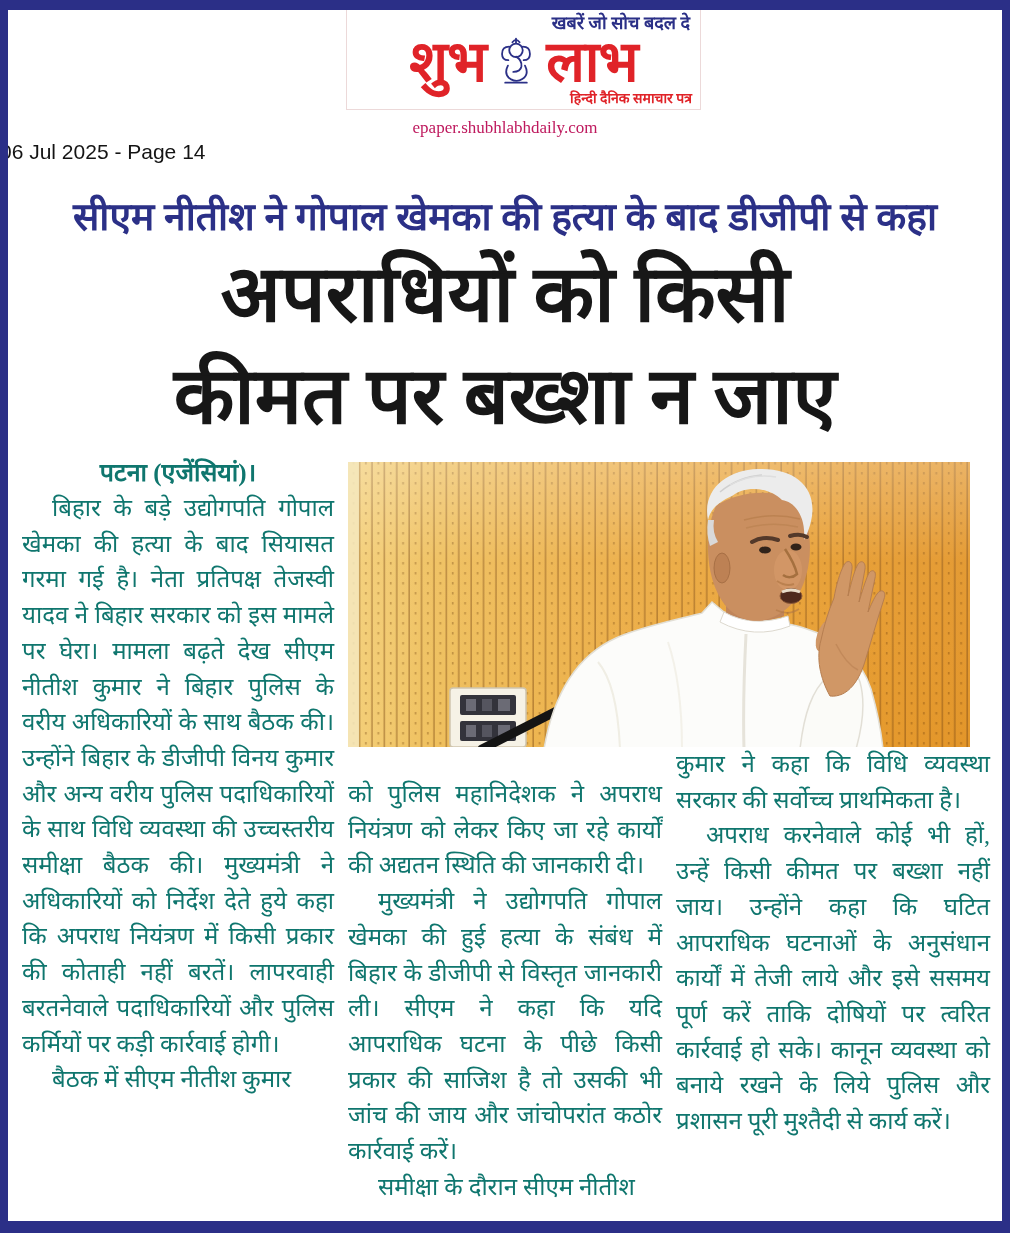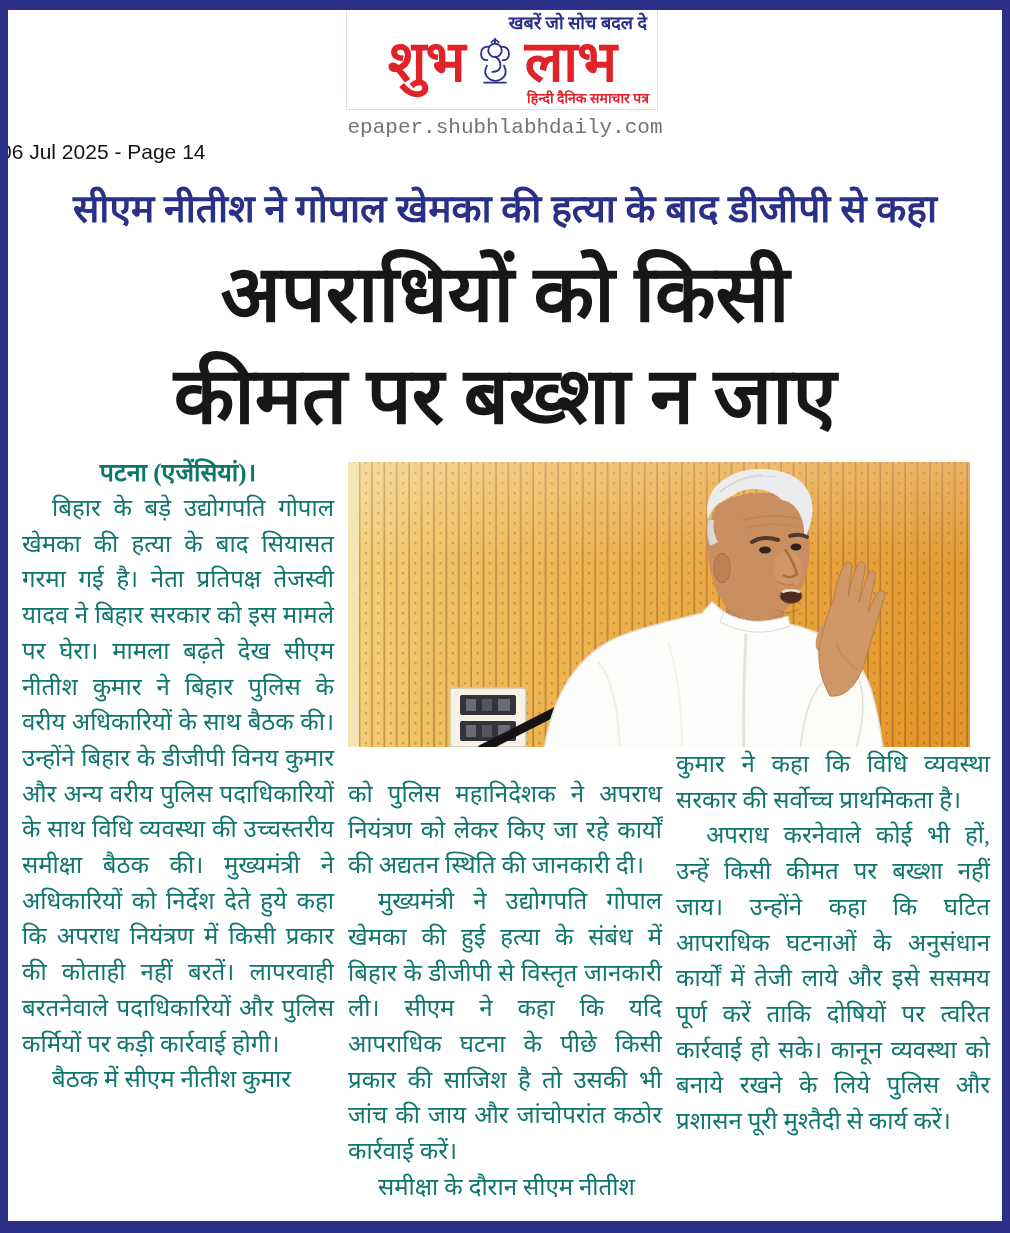--- a/index.html
+++ b/index.html
@@ -11,21 +11,21 @@
     font-family:"Liberation Serif", serif;
   }
   .frame{
     position:absolute;inset:0;
     border-style:solid;border-color:#2b2f87;
     border-width:10px 8px 12px 8px;
     pointer-events:none;z-index:40;
   }
   
   .logo-box{
-    position:absolute;left:346px;top:9px;width:312px;height:101px;
+    position:absolute;left:346px;top:9px;width:355px;height:101px;
     background:#ffffff;border:1px solid #ecd9d9;box-sizing:border-box;
   }
   .tagline{
     position:absolute;top:2px;right:10px;
     color:#2b3087;font-weight:700;font-size:18px;line-height:22px;
     font-family:"Liberation Serif", serif;
   }
   .logo-row{
     position:absolute;top:20px;left:6px;right:6px;height:64px;
     display:flex;align-items:center;justify-content:center;gap:12px;
@@ -34,29 +34,29 @@
     color:#e02328;font-weight:800;font-size:57px;line-height:60px;
     letter-spacing:-1px;white-space:nowrap;
   }
   .ganesha{display:inline-flex;align-items:center;}
   .logo-subtitle{
     position:absolute;bottom:2px;right:8px;
     color:#e02328;font-weight:700;font-size:14px;line-height:16px;
   }
   .website{
     position:absolute;top:116px;left:0;width:100%;text-align:center;
-    font-family:Liberation Mono, monospace;font-size:21px;line-height:24px;color:#737373;
+    font-family:Liberation Serif, serif;font-size:17px;line-height:24px;color:#be185d;
   }
   .edition{
     position:absolute;top:140px;left:0;width:100%;text-align:left;
     font-family:"Liberation Sans", sans-serif;font-size:21px;line-height:24px;color:#141414;
   }
   
   .kicker{
-    position:absolute;top:184px;left:25px;right:25px;text-align:center;
+    position:absolute;top:192px;left:25px;right:25px;text-align:center;
     color:#2b3087;font-weight:700;font-size:39px;line-height:50px;white-space:nowrap;
   }
   .headline{
     position:absolute;top:244px;left:15px;right:15px;margin:0;text-align:center;
     color:#171717;font-weight:800;font-size:79px;line-height:102px;
   }
   .headline span{display:block;white-space:nowrap;}
   
   .photo{
     position:absolute;left:348px;top:462px;width:622px;height:285px;margin:0;

